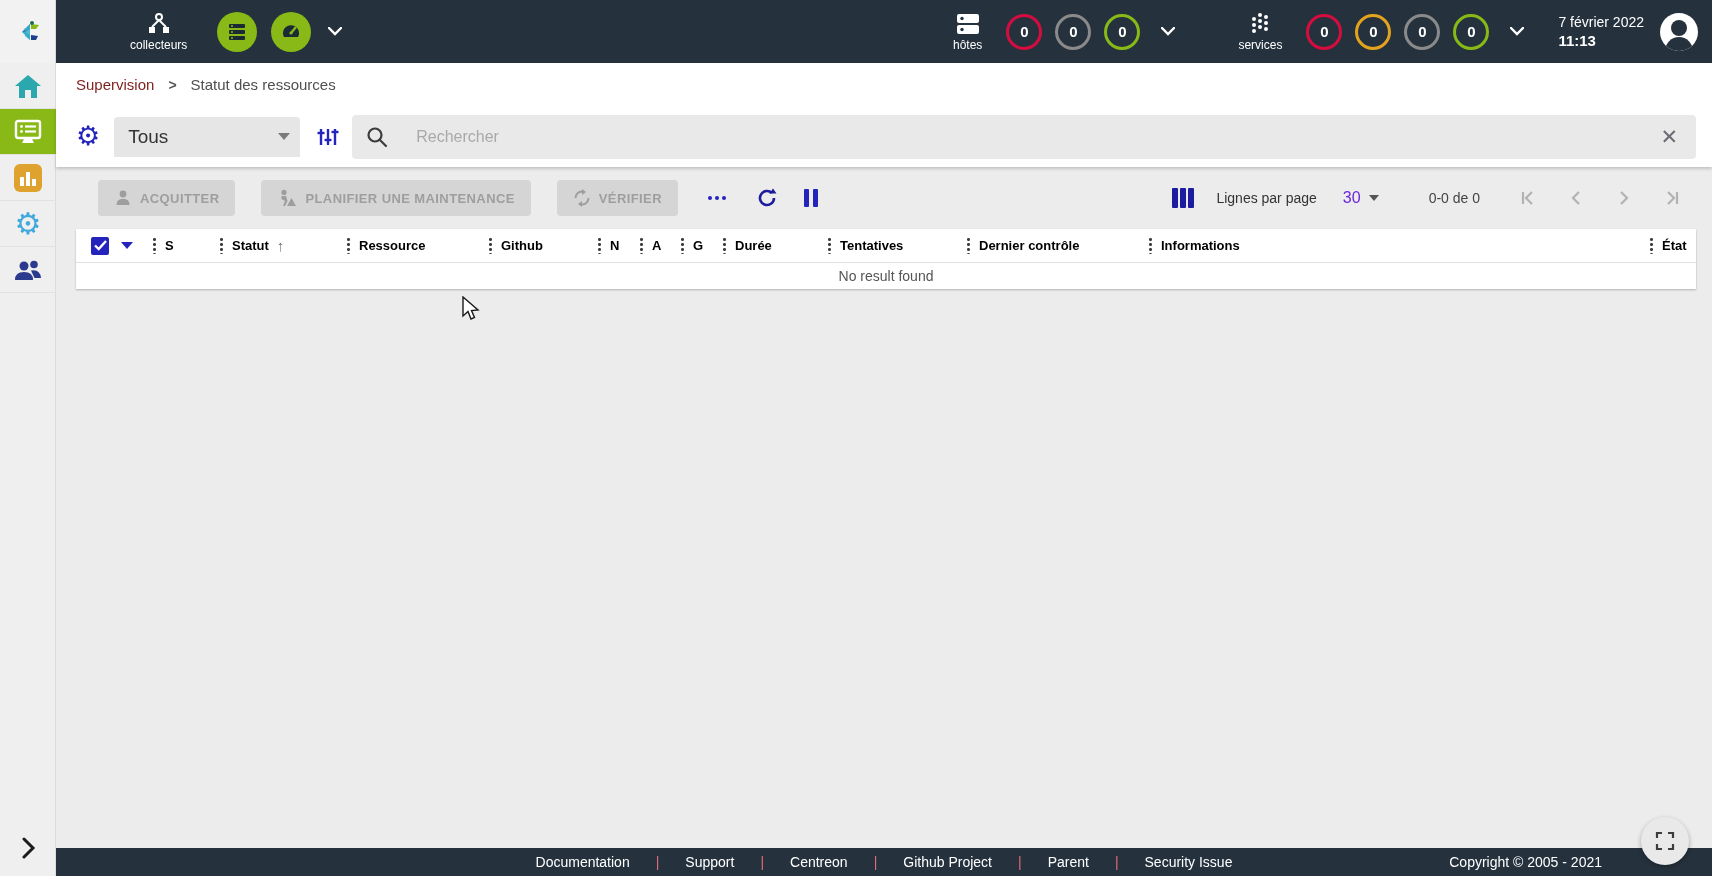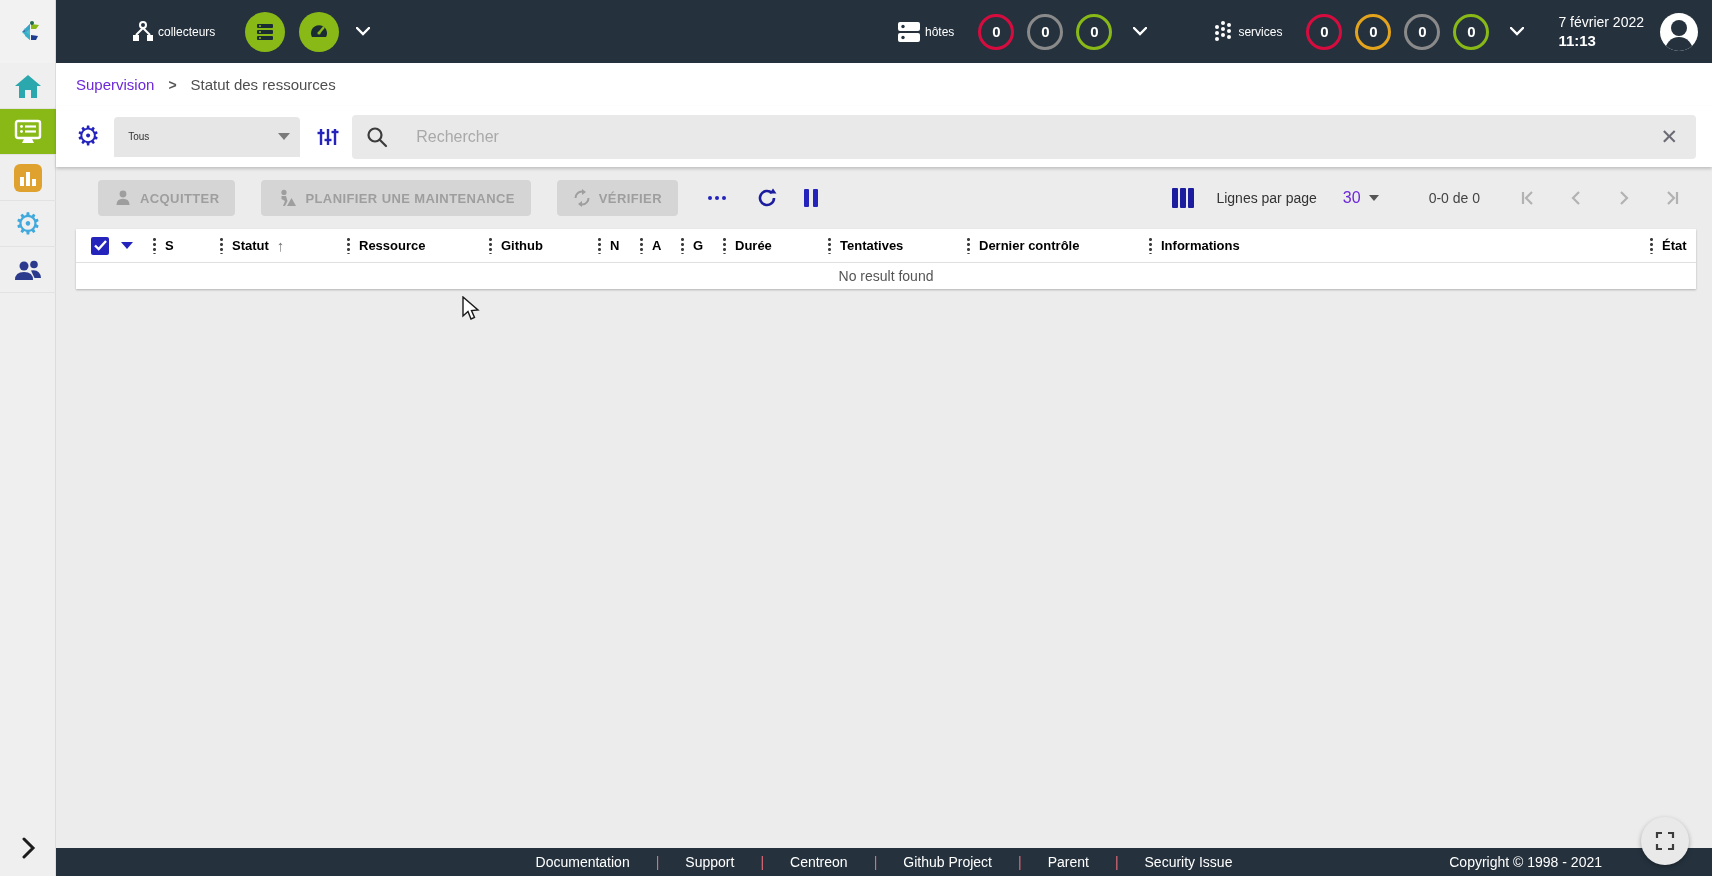--- a/index.html
+++ b/index.html
@@ -6,21 +6,21 @@
   html,body { width:1712px; height:876px; overflow:hidden;
     font-family:"Liberation Sans", sans-serif; background:#ececec; }
   .app { position:relative; width:1712px; height:876px; }
 
   
   .topbar { position:absolute; left:56px; top:0; width:1656px; height:63px;
     background:#25323e; display:flex; align-items:center; color:#fff; }
   .logo-sq { position:absolute; left:-56px; top:0; width:56px; height:63px;
     background:#f2f2f2; display:flex; align-items:center; justify-content:center;
     border-right:1px solid #d8d8d8; }
-  .tb-group { display:flex; flex-direction:row; align-items:center; gap:2px; }
+  .tb-group { display:flex; flex-direction:column; align-items:center; gap:2px; }
   .tb-label { font-size:12px; color:#fff; }
   .green-circ { width:40px; height:40px; border-radius:50%; background:#88b917;
     display:flex; align-items:center; justify-content:center; }
   .counter { width:36px; height:36px; border-radius:50%; border:3px solid;
     display:flex; align-items:center; justify-content:center;
     color:#fff; font-size:15px; font-weight:bold; background:transparent; }
   .ring-red   { border-color:#d60c3f; }
   .ring-orange{ border-color:#e3a31c; }
   .ring-gray  { border-color:#8a8a8a; }
   .ring-green { border-color:#88b917; }
@@ -42,30 +42,30 @@
     justify-content:center; border-bottom:1px solid #e2e2e2; cursor:pointer; }
   .sb-item.active { background:#88b917; }
   .sb-gear { font-size:30px; color:#41a9dc; line-height:1; }
   .sb-expand { position:absolute; left:0; bottom:8px; width:56px; height:40px;
     display:flex; align-items:center; justify-content:center; }
 
   
   .content { position:absolute; left:56px; top:63px; width:1656px; height:785px; }
   .breadcrumb-row { height:43px; background:#fff; display:flex; align-items:center;
     padding-left:20px; font-size:15px; }
-  .bc-item { color:#6d28d9; }
+  .bc-item { color:#7f1d1d; }
   .bc-sep { margin:0 14px; color:#555; font-weight:bold; font-size:14px; }
   .bc-current { color:#4f4f4f; }
 
   .filter-row { height:61px; background:#fff; display:flex; align-items:center;
     padding:0 16px 0 12px; box-shadow:0 2px 3px rgba(0,0,0,0.18); position:relative; z-index:3; }
   .f-gear { font-size:27px; color:#2424bd; line-height:1; margin:0 14px 0 8px; cursor:pointer; }
   .f-select { width:186px; height:40px; background:#e6e6e6; border-radius:4px 4px 0 0;
     display:flex; align-items:center; justify-content:space-between;
-    padding:0 10px 0 14px; font-size:10px; color:#333; cursor:pointer; }
+    padding:0 10px 0 14px; font-size:19px; color:#333; cursor:pointer; }
   .tri-down { width:0; height:0; border-left:6px solid transparent;
     border-right:6px solid transparent; border-top:7px solid #7a7a7a; }
   .f-tune { margin:0 12px 0 16px; cursor:pointer; display:flex; }
   .f-search { flex:1; height:44px; background:#e9e9e9; border-radius:4px;
     display:flex; align-items:center; padding:0 14px; }
   .f-search input { flex:1; border:none; outline:none; background:transparent;
     font-size:16px; color:#333; margin-left:28px; font-family:"Liberation Sans",sans-serif; }
   .f-search input::placeholder { color:#a9a9a9; }
   .f-clear { color:#6b6b75; font-size:21px; cursor:pointer; padding:0 4px; }
 
@@ -483,21 +483,21 @@
     <span class="f-sep">|</span>
     <a href="#">Support</a>
     <span class="f-sep">|</span>
     <a href="#">Centreon</a>
     <span class="f-sep">|</span>
     <a href="#">Github Project</a>
     <span class="f-sep">|</span>
     <a href="#">Parent</a>
     <span class="f-sep">|</span>
     <a href="#">Security Issue</a>
-    <span class="copyright">Copyright © 1998 - 2021</span>
+    <span class="copyright">Copyright © 2005 - 2021</span>
   </div>
 
   <div class="fab">
     <svg width="20" height="20" viewBox="0 0 20 20">
       <g stroke="#3c3c3c" stroke-width="2.2" fill="none">
         <polyline points="2,7 2,2 7,2"></polyline>
         <polyline points="13,2 18,2 18,7"></polyline>
         <polyline points="18,13 18,18 13,18"></polyline>
         <polyline points="7,18 2,18 2,13"></polyline>
       </g>

